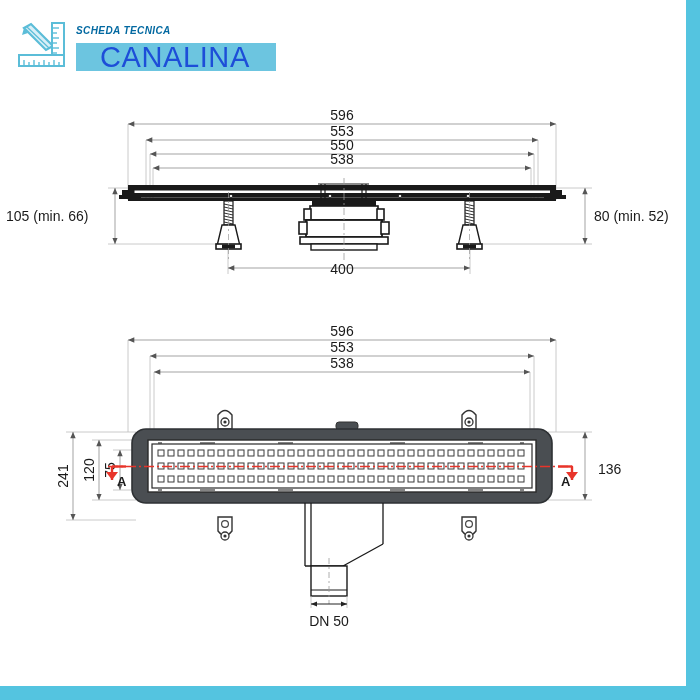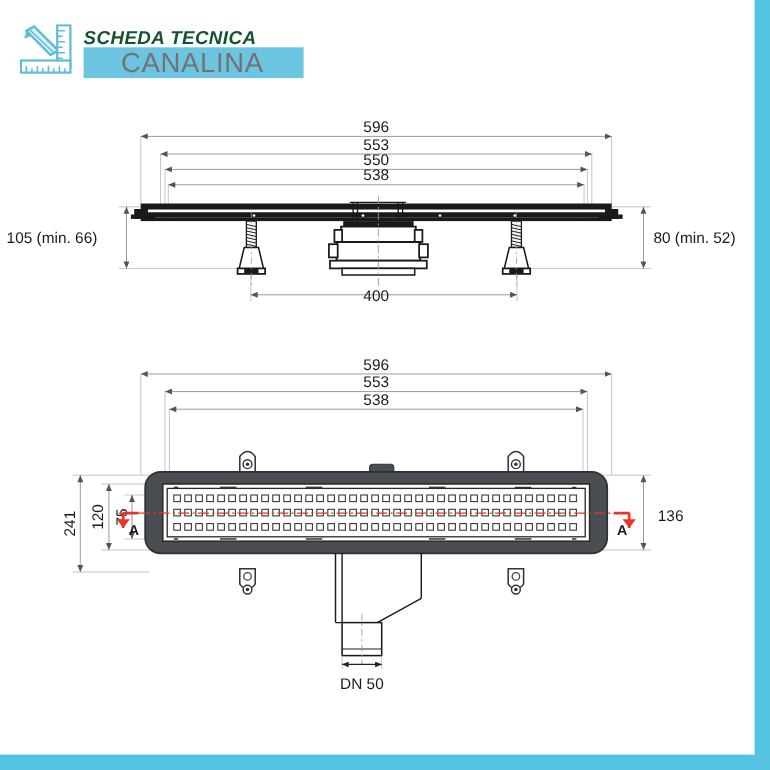--- a/index.html
+++ b/index.html
@@ -6,24 +6,24 @@
   body{width:700px;height:700px;background:#ffffff;
        font-family:"Liberation Sans",sans-serif;overflow:hidden;position:relative;}
 
   
   .stripe-right{position:absolute;right:0;top:0;width:14px;height:700px;background:#54c4e0;}
   .stripe-bottom{position:absolute;left:0;bottom:0;width:700px;height:14px;background:#54c4e0;}
 
   
   .header{position:absolute;left:0;top:0;width:686px;height:92px;}
   .hdr-icon{position:absolute;left:18px;top:22px;width:54px;height:48px;}
-  .hdr-sub{position:absolute;left:76px;top:25px;font-size:17px;font-weight:bold;
-           font-style:italic;letter-spacing:.4px;color:#14532d;}
+  .hdr-sub{position:absolute;left:76px;top:25px;font-size:10px;font-weight:bold;
+           font-style:italic;letter-spacing:.4px;color:#0369a1;}
   .hdr-bar{position:absolute;left:76px;top:43px;width:200px;height:28px;background:#6cc5e0;}
-  .hdr-title{position:absolute;left:110px;top:45px;font-size:25px;color:#737373;
+  .hdr-title{position:absolute;left:100px;top:45px;font-size:29px;color:#1d4ed8;
              letter-spacing:.6px;line-height:24px;}
 
   
   .canvas{position:absolute;left:0;top:92px;width:628px;height:594px;}
   svg{display:block;}
 
   .dimtxt{font-family:"Liberation Sans",sans-serif;font-size:14px;fill:#1a1a1a;}
   .dimtxt-s{font-family:"Liberation Sans",sans-serif;font-size:13px;fill:#1a1a1a;}
 </style>
 </head>

